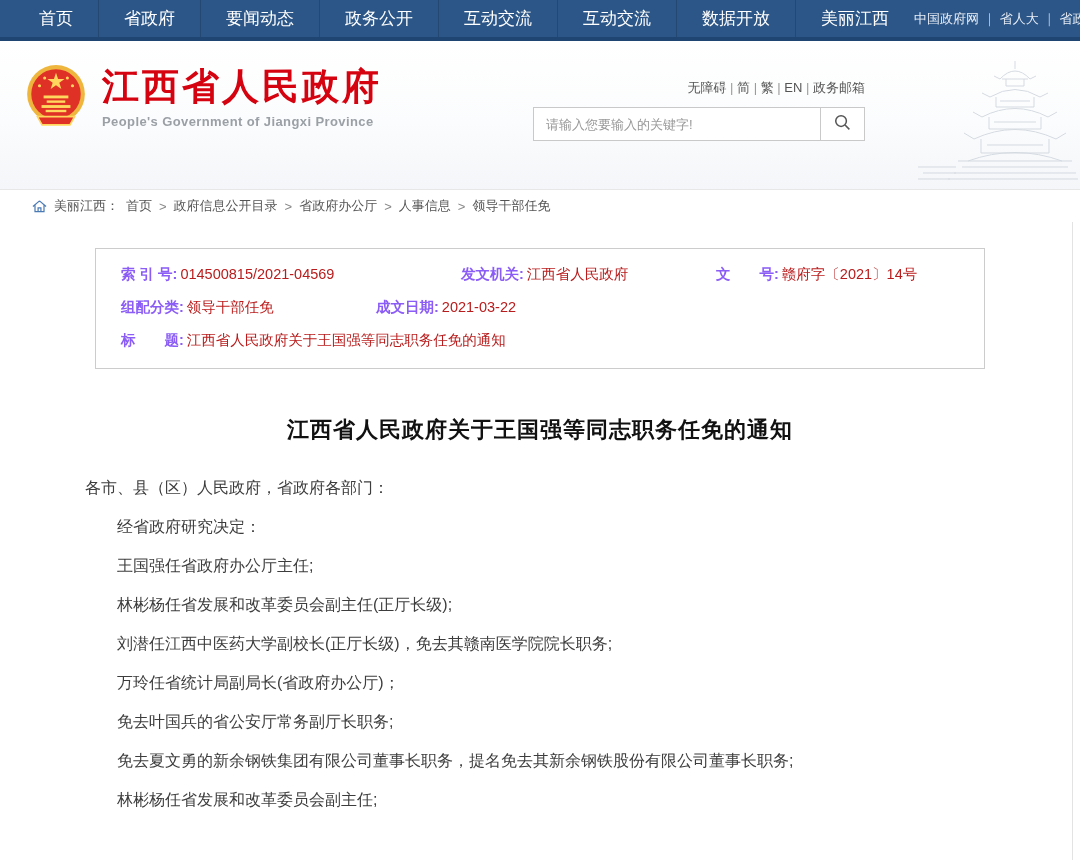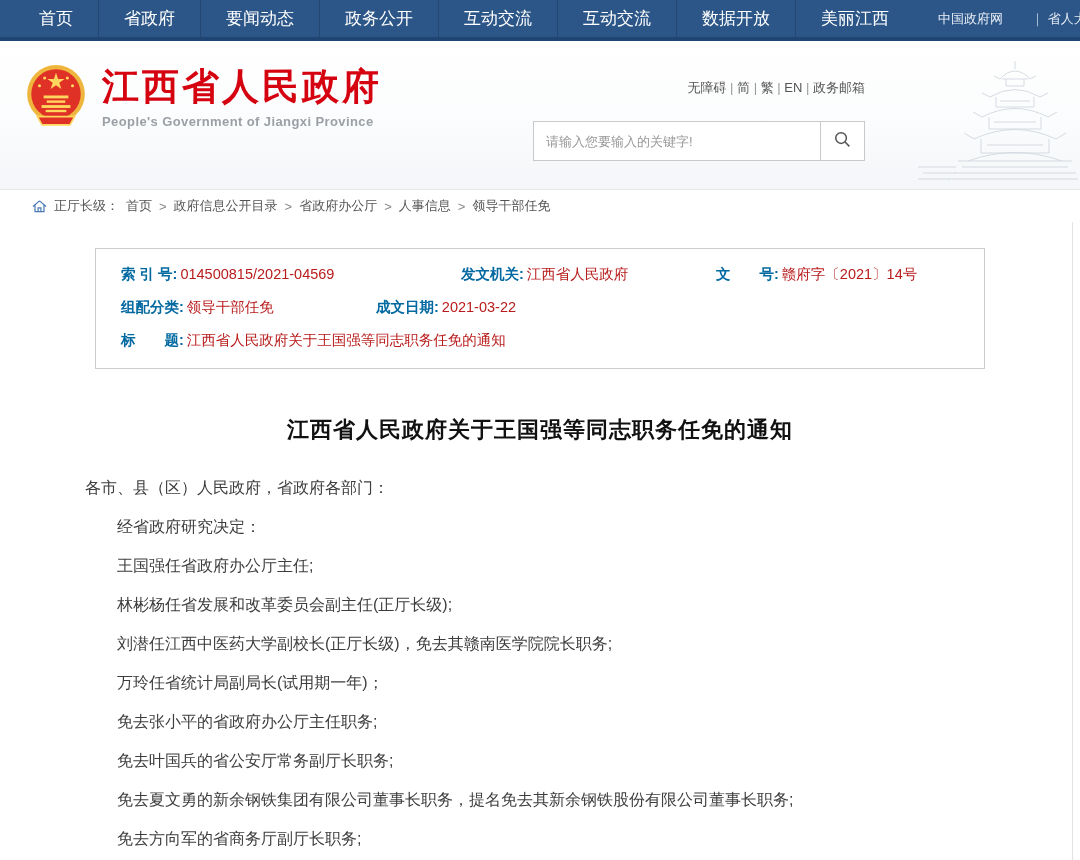--- a/index.html
+++ b/index.html
@@ -17,38 +17,38 @@
   .topnav{display:flex;align-items:stretch;}
   .topnav-item{
     display:flex;align-items:center;padding:0 25px;font-size:17px;color:#fff;
     cursor:pointer;white-space:nowrap;
   }
   .topnav-item + .topnav-item{border-left:1px solid rgba(0,0,0,0.16);}
   .topbar-right{
     margin-left:auto;display:flex;align-items:center;font-size:13px;color:#e8eef7;
     padding-right:6px;white-space:nowrap;
   }
-  .topbar-right .tlink{cursor:pointer;margin-left:24px;}
+  .topbar-right .tlink{cursor:pointer;}
   .topbar-right .tlink + .tlink::before{content:"｜";margin:0 4px;color:#c6d3e6;}
   
   .header{
     position:relative;height:148px;
     background:linear-gradient(180deg,#ffffff 0%,#fbfcfd 55%,#f4f6f9 100%);
     overflow:hidden;
   }
   .logo{position:absolute;left:25px;top:22px;display:flex;align-items:center;gap:15px;cursor:pointer;}
   .site-name{font-size:37px;font-weight:bold;color:#d5020f;letter-spacing:3px;line-height:1.1;}
   .site-name-en{font-size:13px;font-weight:bold;color:#9aa0a6;letter-spacing:0.4px;margin-top:7px;}
   .utility{
     position:absolute;right:215px;top:38px;font-size:13px;color:#555;white-space:nowrap;
   }
   .utility .ulink{cursor:pointer;}
   .utility .ulink + .ulink::before{content:" | ";color:#999;}
   .searchbox{
-    position:absolute;right:215px;top:80px;width:332px;height:40px;
+    position:absolute;right:215px;top:66px;width:332px;height:34px;
     border:1px solid #c9c9c9;background:#fff;display:flex;box-sizing:border-box;
   }
   .searchbox input{
     flex:1;border:none;outline:none;padding:0 12px;font-size:13px;color:#666;
     font-family:inherit;background:transparent;
   }
   .searchbox input::placeholder{color:#999;}
   .search-btn{
     width:44px;border:none;border-left:1px solid #c9c9c9;background:#fff;cursor:pointer;
     display:flex;align-items:center;justify-content:center;padding:0;
@@ -62,21 +62,21 @@
   .crumb{cursor:pointer;}
   .crumb-sep{color:#888;}
   
   .content{padding:0 95px;position:relative;}
   .meta-box{margin-top:26px;border:1px solid #cccccc;padding:9px 0 11px;}
   .meta-row{display:flex;padding:7px 0 7px 25px;font-size:14.5px;color:#333;}
   .meta-cell{box-sizing:border-box;padding-right:10px;}
   .meta-cell.c1{width:340px;}
   .meta-cell.c2{width:255px;}
   .meta-cell.c3{flex:1;}
-  .meta-label{font-weight:bold;color:#0369a1;margin-right:3px;margin-top:16px;}
+  .meta-label{font-weight:bold;color:#8b5cf6;margin-right:3px;margin-top:16px;}
   .meta-value{color:#b91c1c;}
   .doc-title{
     margin:46px 0 0;text-align:center;font-size:22px;font-weight:bold;color:#111;
     letter-spacing:1px;
   }
   .doc-body{margin:33px -10px 18px;font-size:16px;color:#3d3d3d;}
   .doc-body p{margin:0 0 19px;line-height:1.25;text-indent:2em;}
   .doc-body p.no-indent{text-indent:0;}
   
   .right-line{position:absolute;top:222px;right:7px;bottom:0;width:1px;background:#e3e3e3;}
@@ -165,21 +165,21 @@
     </svg>
   </div>
 </div>
 
 <div class="breadcrumb">
   <span style="display:flex;align-items:center;">
     <svg width="15" height="14" viewBox="0 0 16 14">
       <path d="M8 1.5 L15 7.5 M8 1.5 L1 7.5 M3.2 6.3 V13 h9.6 V6.3 M6.5 13 V9 h3 v4" stroke="#4a7ab5" stroke-width="1.3" fill="none"></path>
     </svg>
   </span>
-  <span>正厅长级：</span>
+  <span>美丽江西：</span>
   <span class="crumb">首页</span>
   <span class="crumb-sep">&gt;</span>
   <span class="crumb">政府信息公开目录</span>
   <span class="crumb-sep">&gt;</span>
   <span class="crumb">省政府办公厅</span>
   <span class="crumb-sep">&gt;</span>
   <span class="crumb">人事信息</span>
   <span class="crumb-sep">&gt;</span>
   <span class="crumb">领导干部任免</span>
 </div>
@@ -214,22 +214,21 @@
   </div>
 
   <h1 class="doc-title">江西省人民政府关于王国强等同志职务任免的通知</h1>
 
   <div class="doc-body">
     <p class="no-indent">各市、县（区）人民政府，省政府各部门：</p>
     <p>经省政府研究决定：</p>
     <p>王国强任省政府办公厅主任;</p>
     <p>林彬杨任省发展和改革委员会副主任(正厅长级);</p>
     <p>刘潜任江西中医药大学副校长(正厅长级)，免去其赣南医学院院长职务;</p>
-    <p>万玲任省统计局副局长(试用期一年)；</p>
-    <p>免去张小平的省政府办公厅主任职务;</p>
+    <p>万玲任省统计局副局长(省政府办公厅)；</p>
     <p>免去叶国兵的省公安厅常务副厅长职务;</p>
     <p>免去夏文勇的新余钢铁集团有限公司董事长职务，提名免去其新余钢铁股份有限公司董事长职务;</p>
-    <p>免去方向军的省商务厅副厅长职务;</p>
+    <p>林彬杨任省发展和改革委员会副主任;</p>
 
   </div>
 </div>
 
 <div class="right-line"></div>
 
 </body></html>

